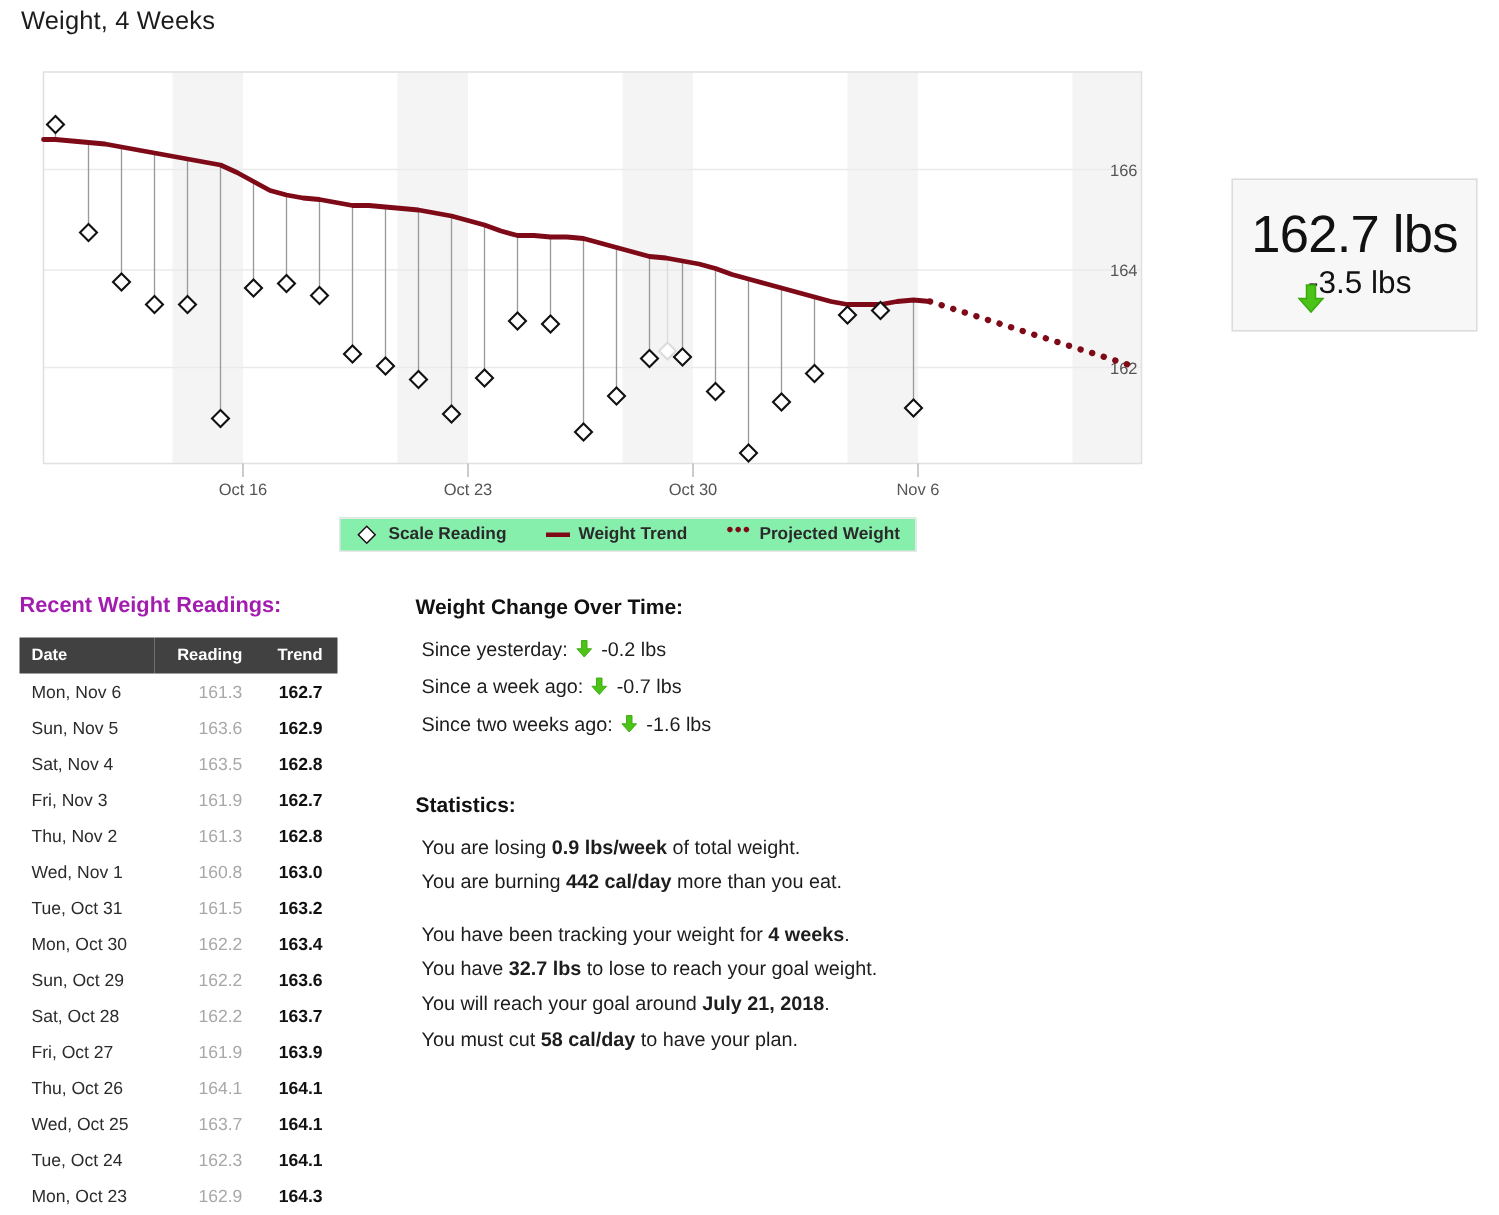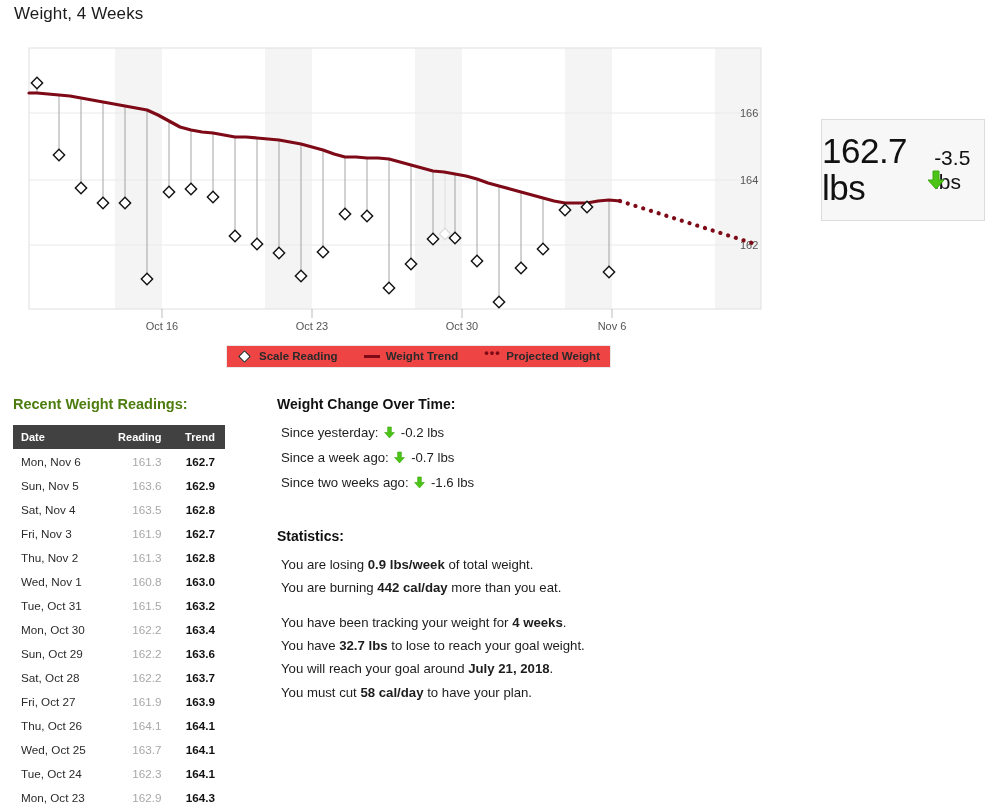--- a/index.html
+++ b/index.html
@@ -36,21 +36,21 @@
     width: 790px;
     height: 330px;
   }
   #chart-svg { display: block; }
 
   
   #chart-legend {
     position: absolute;
     left: 226px;
     top: 345px;
-    background: #ef4444;
+    background: #86efac;
     border: 1px solid #e8e8e8;
     padding: 4px 10px 5px 10px;
     display: flex;
     align-items: center;
     gap: 26px;
     font-size: 11.5px;
     font-weight: bold;
     color: #2a2a2a;
   }
   .legend-item { display: flex; align-items: center; gap: 6px; white-space: nowrap; }
@@ -84,20 +84,21 @@
   
   #weight-badge {
     position: absolute;
     left: 821px;
     top: 119px;
     width: 162px;
     height: 100px;
     background: #f7f7f7;
     border: 1px solid #dcdcdc;
     display: flex;
+    flex-direction: column;
     align-items: center;
     justify-content: center;
     gap: 2px;
   }
   #weight-current {
     font-size: 35px;
     font-weight: 400;
     color: #111;
     letter-spacing: -0.5px;
     line-height: 1.05;
@@ -114,21 +115,21 @@
     position: relative;
     display: inline-block;
   }
   .arrow-down svg { display: block; }
 
   
   #readings-section { position: absolute; left: 13px; top: 396px; width: 215px; }
   #readings-heading {
     font-size: 14.5px;
     font-weight: bold;
-    color: #4d7c0f;
+    color: #a21caf;
     margin-bottom: 13px;
   }
   #readings-table { border-collapse: collapse; width: 212px; font-size: 11.7px; }
   #readings-table thead th {
     background: #414141;
     color: #ffffff;
     font-weight: bold;
     font-size: 11px;
     text-align: left;
     padding: 6px 8px 6px 8px;

